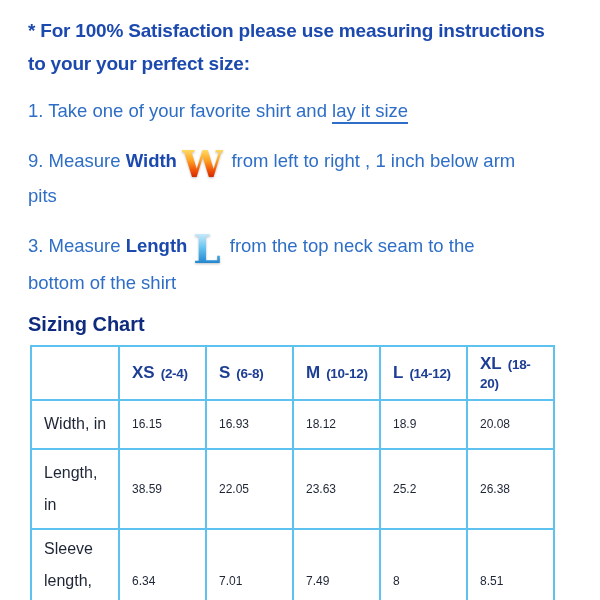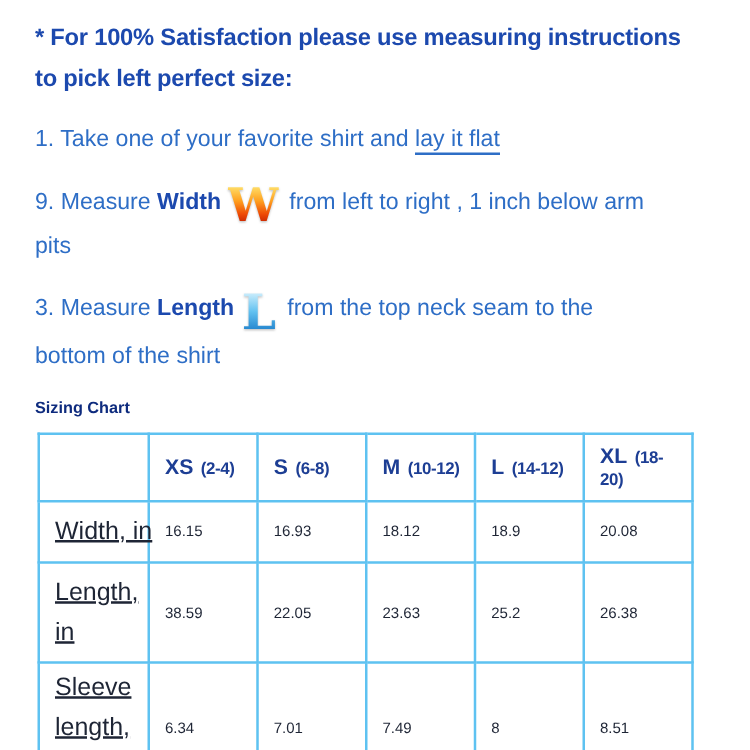--- a/index.html
+++ b/index.html
@@ -54,21 +54,21 @@
   @supports ((-webkit-background-clip:text) or (background-clip:text)){
     .letter-icon{
       -webkit-background-clip:text;background-clip:text;
       color:transparent;
       filter:drop-shadow(0 1px 1px rgba(0,0,0,0.25));
     }
   }
 
   .chart-heading{
     margin:11px 0 0;line-height:31px;
-    font-size:13px;font-weight:700;color:var(--heading_navy,#0e2b7e);
+    font-size:20px;font-weight:700;color:var(--heading_navy,#0e2b7e);
   }
 
   table.sizing{
     margin:5px 0 0 2px;
     width:523px;
     border-collapse:collapse;
     table-layout:fixed;
   }
   table.sizing th,table.sizing td{
     border:2px solid var(--table_border,#5ec2f1);
@@ -80,39 +80,39 @@
   tr.r-length{height:80px;}
   tr.r-sleeve{height:105px;}
   th .size{
     font-size:17px;font-weight:700;color:var(--header_text,#1d3e94);
   }
   th .range{
     font-size:13.5px;font-weight:700;color:var(--header_text,#1d3e94);
     margin-left:6px;letter-spacing:-0.3px;
   }
   td.rowlabel{
-    font-size:20px;color:var(--cell_text,#1e2535);
-    padding-left:10px;padding-right:6px;line-height:32px;text-decoration:underline;
+    font-size:16px;color:var(--cell_text,#1e2535);
+    padding-left:10px;padding-right:6px;line-height:32px;
   }
   td.rowlabel .lbl-line{display:block;white-space:nowrap;}
   td.val{
     font-size:12px;color:var(--cell_text,#1e2535);
   }
 </style>
 </head>
 <body>
 
 <div class="page">
 
   <p class="title">
     <span class="tline">* For 100% Satisfaction please use measuring instructions</span>
-    <span class="tline">to pick left perfect size:</span>
+    <span class="tline">to your your perfect size:</span>
   </p>
 
-  <p class="step step-1"><span>1. Take one of your favorite shirt and </span><span class="emph">lay it flat</span></p>
+  <p class="step step-1"><span>1. Take one of your favorite shirt and </span><span class="emph">lay it size</span></p>
 
   <p class="step step-2"><span>9. Measure </span><b>Width</b><span class="letter-icon w-icon">W</span><span>from left to right , 1 inch below arm pits</span></p>
 
   <p class="step step-3"><span>3. Measure </span><b>Length</b><span class="letter-icon l-icon">L</span><span>from the top neck seam to the bottom of the shirt</span></p>
 
   <p class="chart-heading">Sizing Chart</p>
 
   <table class="sizing">
     <colgroup>
       <col style="width:88px">

